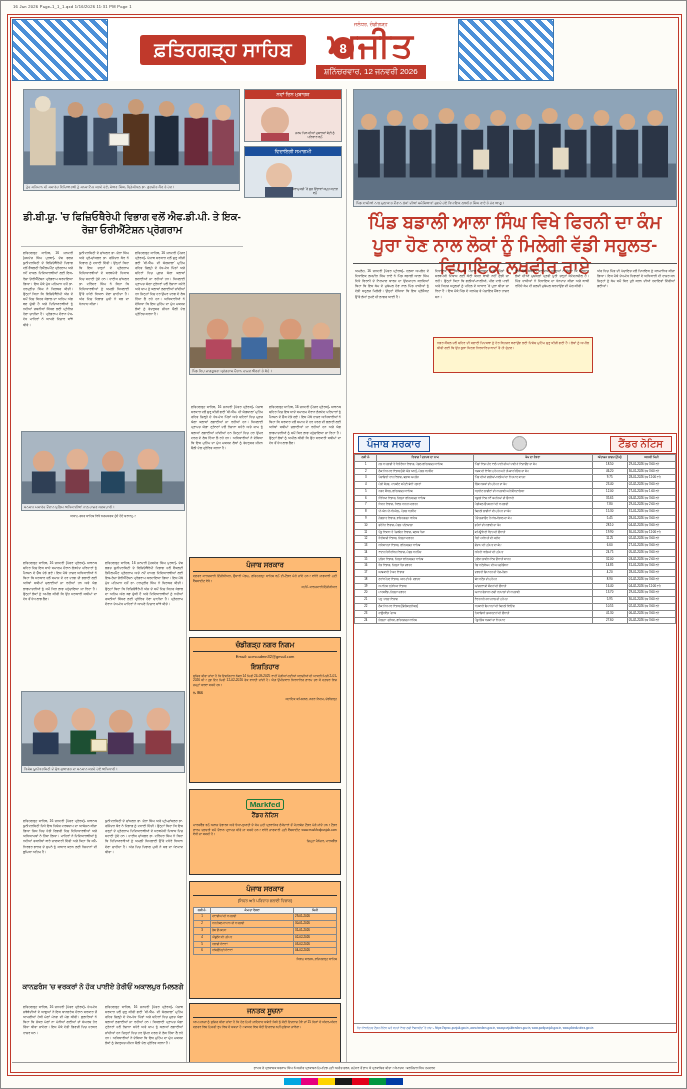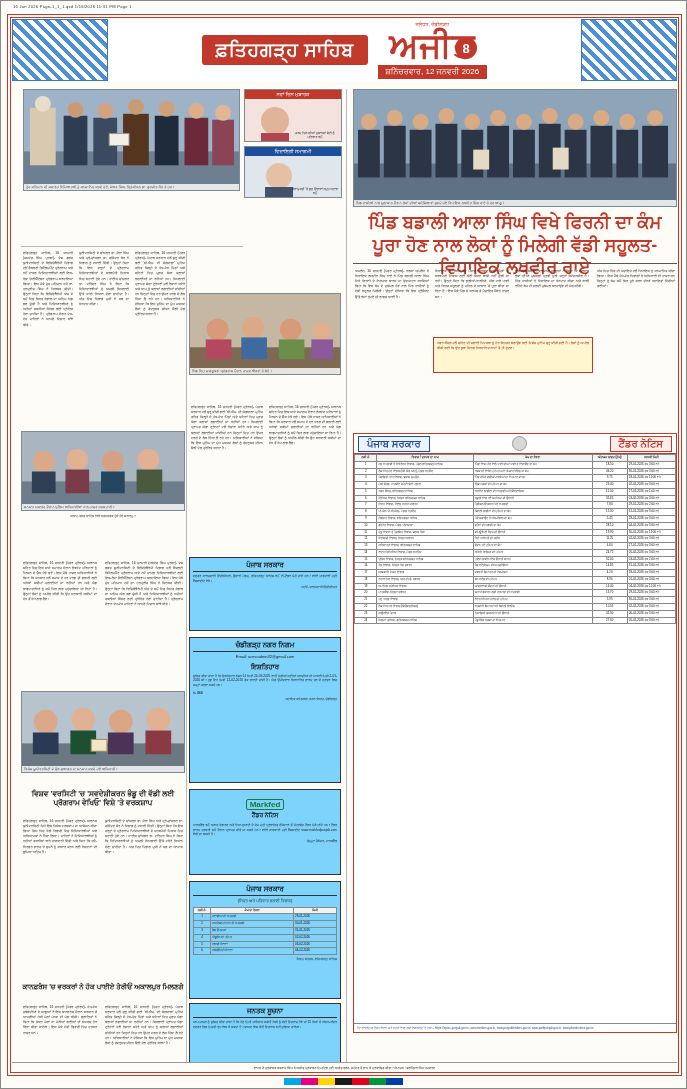--- a/index.html
+++ b/index.html
@@ -27,21 +27,21 @@
     position: absolute; left: 6px; top: 13px;
     width: 675px; height: 1062px;
     border: 1px solid #c0392b;
   }
   .page-frame-inner {
     position: absolute; left: 2px; top: 2px; right: 2px; bottom: 2px;
     border: 1px solid #c0392b;
   }
   
   .masthead {
-    position: absolute; left: 11px; top: 18px; width: 665px; height: 62px;
+    position: absolute; left: 11px; top: 18px; width: 542px; height: 62px;
     background: #fff;
     display: flex; align-items: stretch;
   }
   .mast-orn {
     width: 96px;
     background:
       repeating-linear-gradient(45deg, #2d7dd2 0 4px, #ffffff 4px 8px),
       #2d7dd2;
     opacity: .85;
     border: 1px solid #1a5fa0;
@@ -132,21 +132,21 @@
     line-height: 1.3; word-break: break-word;
   }
   table.tb th { background: #f2f2f2; font-size: 3px; text-align: center; }
   .tender-foot {
     position: absolute; left: 0; right: 0; bottom: 0;
     font-size: 2.9px; padding: 2px 3px; line-height: 1.4;
     border-top: .5px solid #888; background: #fff; color: #1b4f9c;
   }
   
   .adbox {
-    position: absolute; background: #7dd3fc; border: 1px solid #333;
+    position: absolute; background: #fdba74; border: 1px solid #333;
     padding: 3px; overflow: hidden;
   }
   .adbox .ad-title {
     font-size: 7px; font-weight: bold; text-align: center; color: #111;
     border-bottom: 1px solid #333; padding-bottom: 2px; margin-bottom: 2px;
   }
   .adbox .ad-sub { font-size: 4px; text-align:center; color:#222; line-height:1.4; }
   .adbox .ad-body { font-size: 3.2px; color: #222; line-height: 1.45; text-align: justify; }
   .adbox .ad-foot { font-size: 3.2px; color: #222; margin-top: 2px; text-align: right; }
   .badge-logo {
@@ -269,20 +269,21 @@
           <circle cx="303" cy="28" r="8"></circle>
       </g>
       <g fill="#e4d9c3">
         <rect x="120" y="60" width="16" height="20"></rect>
           <rect x="200" y="58" width="16" height="22"></rect>
       </g>
     </svg>
     <div class="cap">ਪਿੰਡ ਵਾਸੀਆਂ ਨਾਲ ਮੁਲਾਕਾਤ ਦੌਰਾਨ ਲੋਕਾਂ ਦੀਆਂ ਸਮੱਸਿਆਵਾਂ ਸੁਣਦੇ ਹੋਏ ਵਿਧਾਇਕ ਲਖਵੀਰ ਸਿੰਘ ਰਾਏ ਤੇ ਹੋਰ ਆਗੂ।</div>
   </div>
 
+  <div class="hl" style="left:20px;top:210px;width:222px;font-size:10px;">ਡੀ.ਬੀ.ਯੂ. 'ਚ ਫਿਜ਼ਿਓਥੈਰੇਪੀ ਵਿਭਾਗ ਵਲੋਂ ਐਫ.ਡੀ.ਪੀ. ਤੇ ਇਕ-ਰੋਜ਼ਾ ਓਰੀਐਂਟੇਸ਼ਨ ਪ੍ਰੋਗਰਾਮ</div>
 
   <div class="rule-h" style="left:20px;top:245px;width:222px;"></div>
 
   <div class="txt" style="left:22px;top:250px;width:50px;height:175px;">ਫ਼ਤਿਹਗੜ੍ਹ ਸਾਹਿਬ, 16 ਜਨਵਰੀ (ਜਸਵੰਤ ਸਿੰਘ ਪੁਰਬਾ)- ਦੇਸ਼ ਭਗਤ ਯੂਨੀਵਰਸਿਟੀ ਦੇ ਫਿਜ਼ਿਓਥੈਰੇਪੀ ਵਿਭਾਗ ਵਲੋਂ ਫੈਕਲਟੀ ਡਿਵੈਲਪਮੈਂਟ ਪ੍ਰੋਗਰਾਮ ਅਤੇ ਨਵੇਂ ਦਾਖ਼ਲ ਵਿਦਿਆਰਥੀਆਂ ਲਈ ਇਕ-ਰੋਜ਼ਾ ਓਰੀਐਂਟੇਸ਼ਨ ਪ੍ਰੋਗਰਾਮ ਕਰਵਾਇਆ ਗਿਆ। ਇਸ ਮੌਕੇ ਮੁੱਖ ਮਹਿਮਾਨ ਵਜੋਂ ਡਾ. ਹਰਪ੍ਰੀਤ ਸਿੰਘ ਨੇ ਸ਼ਿਰਕਤ ਕੀਤੀ। ਉਨ੍ਹਾਂ ਕਿਹਾ ਕਿ ਫਿਜ਼ਿਓਥੈਰੇਪੀ ਅੱਜ ਦੇ ਸਮੇਂ ਵਿਚ ਸਿਹਤ ਸੰਭਾਲ ਦਾ ਅਹਿਮ ਅੰਗ ਬਣ ਚੁੱਕੀ ਹੈ ਅਤੇ ਵਿਦਿਆਰਥੀਆਂ ਨੂੰ ਨਵੀਆਂ ਤਕਨੀਕਾਂ ਸਿੱਖਣ ਲਈ ਪ੍ਰੇਰਿਤ ਹੋਣਾ ਚਾਹੀਦਾ ਹੈ। ਪ੍ਰੋਗਰਾਮ ਦੌਰਾਨ ਵੱਖ-ਵੱਖ ਮਾਹਿਰਾਂ ਨੇ ਆਪਣੇ ਵਿਚਾਰ ਸਾਂਝੇ ਕੀਤੇ।</div>
   <div class="txt" style="left:78px;top:250px;width:50px;height:175px;">ਯੂਨੀਵਰਸਿਟੀ ਦੇ ਚਾਂਸਲਰ ਡਾ. ਜ਼ੋਰਾ ਸਿੰਘ ਅਤੇ ਪ੍ਰੋ-ਚਾਂਸਲਰ ਡਾ. ਤਜਿੰਦਰ ਕੌਰ ਨੇ ਵਿਭਾਗ ਨੂੰ ਵਧਾਈ ਦਿੱਤੀ। ਉਨ੍ਹਾਂ ਕਿਹਾ ਕਿ ਇਸ ਤਰ੍ਹਾਂ ਦੇ ਪ੍ਰੋਗਰਾਮ ਵਿਦਿਆਰਥੀਆਂ ਦੇ ਸਰਬਪੱਖੀ ਵਿਕਾਸ ਵਿਚ ਸਹਾਈ ਹੁੰਦੇ ਹਨ। ਵਾਈਸ ਚਾਂਸਲਰ ਡਾ. ਵਰਿੰਦਰ ਸਿੰਘ ਨੇ ਕਿਹਾ ਕਿ ਵਿਦਿਆਰਥੀਆਂ ਨੂੰ ਅਮਲੀ ਸਿਖਲਾਈ ਉੱਤੇ ਵਧੇਰੇ ਧਿਆਨ ਦੇਣਾ ਚਾਹੀਦਾ ਹੈ। ਅੰਤ ਵਿਚ ਵਿਭਾਗ ਮੁਖੀ ਨੇ ਸਭ ਦਾ ਧੰਨਵਾਦ ਕੀਤਾ।</div>
   <div class="txt" style="left:134px;top:250px;width:50px;height:120px;">ਫ਼ਤਿਹਗੜ੍ਹ ਸਾਹਿਬ, 16 ਜਨਵਰੀ (ਪੱਤਰ ਪ੍ਰੇਰਕ)- ਪੰਜਾਬ ਸਰਕਾਰ ਵਲੋਂ ਸ਼ੁਰੂ ਕੀਤੀ ਗਈ 'ਸੀ.ਐਮ. ਦੀ ਯੋਗਸ਼ਾਲਾ' ਮੁਹਿੰਮ ਤਹਿਤ ਜ਼ਿਲ੍ਹੇ ਦੇ ਵੱਖ-ਵੱਖ ਪਿੰਡਾਂ ਅਤੇ ਸ਼ਹਿਰਾਂ ਵਿਚ ਮੁਫ਼ਤ ਯੋਗਾ ਕਲਾਸਾਂ ਲਗਾਈਆਂ ਜਾ ਰਹੀਆਂ ਹਨ। ਸਿਖਲਾਈ ਪ੍ਰਾਪਤ ਯੋਗਾ ਟ੍ਰੇਨਰਾਂ ਵਲੋਂ ਰੋਜ਼ਾਨਾ ਸਵੇਰੇ ਅਤੇ ਸ਼ਾਮ ਨੂੰ ਕਲਾਸਾਂ ਲਗਾਈਆਂ ਜਾਂਦੀਆਂ ਹਨ ਜਿਨ੍ਹਾਂ ਵਿਚ ਹਰ ਉਮਰ ਵਰਗ ਦੇ ਲੋਕ ਹਿੱਸਾ ਲੈ ਰਹੇ ਹਨ। ਅਧਿਕਾਰੀਆਂ ਨੇ ਦੱਸਿਆ ਕਿ ਇਸ ਮੁਹਿੰਮ ਦਾ ਮੁੱਖ ਮਕਸਦ ਲੋਕਾਂ ਨੂੰ ਤੰਦਰੁਸਤ ਜੀਵਨ ਸ਼ੈਲੀ ਵੱਲ ਪ੍ਰੇਰਿਤ ਕਰਨਾ ਹੈ।</div>
 
   <div class="photo" style="left:188px;top:292px;width:152px;height:82px">
     <svg class="pimg" viewBox="0 0 152 82" preserveAspectRatio="none">
       <rect width="152" height="82" fill="#c6b7a3"></rect>
@@ -335,21 +336,20 @@
         <rect x="49" y="39" width="26" height="24" fill="#1d4f33"></rect>
       <circle cx="100" cy="30" r="12" fill="#d9a584"></circle>
         <rect x="87" y="41" width="26" height="22" fill="#4b3256"></rect>
       <circle cx="138" cy="28" r="12" fill="#e2b092"></circle>
         <rect x="125" y="39" width="26" height="24" fill="#8b3a44"></rect>
       <rect x="70" y="48" width="16" height="12" fill="#f1e7c8" stroke="#9a8b55"></rect>
     </svg>
     <div class="cap">ਵਿਸ਼ੇਸ਼ ਯੂਨੀਵਰਸਿਟੀ ਦੇ ਮੁੱਖ ਸੁਆਗਤ ਦਾ ਸਨਮਾਨ ਕਰਦੇ ਹੋਏ ਅਧਿਕਾਰੀ।</div>
   </div>
 
-  <div class="hl" style="left:20px;top:788px;width:164px;font-size:7.5px;">ਵਿਸ਼ਵ 'ਵਰਸਿਟੀ 'ਚ 'ਸਵਦੇਸ਼ੀਕਰਨ ਭੰਡੂ ਦੀ ਵੱਡੀ ਲਈ ਪ੍ਰੋਗਰਾਮ ਵੇਖਿਓ' ਵਿਸ਼ੇ 'ਤੇ ਵਰਕਸ਼ਾਪ</div>
 
   <div class="txt" style="left:22px;top:818px;width:74px;height:160px;">ਫ਼ਤਿਹਗੜ੍ਹ ਸਾਹਿਬ, 16 ਜਨਵਰੀ (ਪੱਤਰ ਪ੍ਰੇਰਕ)- ਸਥਾਨਕ ਯੂਨੀਵਰਸਿਟੀ ਵਿਖੇ ਇਕ ਵਿਸ਼ੇਸ਼ ਵਰਕਸ਼ਾਪ ਦਾ ਆਯੋਜਨ ਕੀਤਾ ਗਿਆ ਜਿਸ ਵਿਚ ਵੱਡੀ ਗਿਣਤੀ ਵਿਚ ਵਿਦਿਆਰਥੀਆਂ ਅਤੇ ਅਧਿਆਪਕਾਂ ਨੇ ਹਿੱਸਾ ਲਿਆ। ਮਾਹਿਰਾਂ ਨੇ ਵਿਦਿਆਰਥੀਆਂ ਨੂੰ ਨਵੀਆਂ ਤਕਨੀਕਾਂ ਬਾਰੇ ਜਾਣਕਾਰੀ ਦਿੱਤੀ ਅਤੇ ਕਿਹਾ ਕਿ ਸਵੈ-ਨਿਰਭਰ ਭਾਰਤ ਦੇ ਸੁਪਨੇ ਨੂੰ ਸਾਕਾਰ ਕਰਨ ਲਈ ਨੌਜਵਾਨਾਂ ਦੀ ਭੂਮਿਕਾ ਅਹਿਮ ਹੈ।</div>
   <div class="txt" style="left:104px;top:818px;width:78px;height:160px;">ਯੂਨੀਵਰਸਿਟੀ ਦੇ ਚਾਂਸਲਰ ਡਾ. ਜ਼ੋਰਾ ਸਿੰਘ ਅਤੇ ਪ੍ਰੋ-ਚਾਂਸਲਰ ਡਾ. ਤਜਿੰਦਰ ਕੌਰ ਨੇ ਵਿਭਾਗ ਨੂੰ ਵਧਾਈ ਦਿੱਤੀ। ਉਨ੍ਹਾਂ ਕਿਹਾ ਕਿ ਇਸ ਤਰ੍ਹਾਂ ਦੇ ਪ੍ਰੋਗਰਾਮ ਵਿਦਿਆਰਥੀਆਂ ਦੇ ਸਰਬਪੱਖੀ ਵਿਕਾਸ ਵਿਚ ਸਹਾਈ ਹੁੰਦੇ ਹਨ। ਵਾਈਸ ਚਾਂਸਲਰ ਡਾ. ਵਰਿੰਦਰ ਸਿੰਘ ਨੇ ਕਿਹਾ ਕਿ ਵਿਦਿਆਰਥੀਆਂ ਨੂੰ ਅਮਲੀ ਸਿਖਲਾਈ ਉੱਤੇ ਵਧੇਰੇ ਧਿਆਨ ਦੇਣਾ ਚਾਹੀਦਾ ਹੈ। ਅੰਤ ਵਿਚ ਵਿਭਾਗ ਮੁਖੀ ਨੇ ਸਭ ਦਾ ਧੰਨਵਾਦ ਕੀਤਾ।</div>
 
   <div class="hl" style="left:20px;top:982px;width:164px;font-size:7px;">ਕਾਨਫ਼ਰੰਸ 'ਚ ਵਰਕਰਾਂ ਨੇ ਹੱਕ ਪਾਈਏ ਤੇਰੀਓਂ ਅਕਾਲਪੁਰ ਮਿਲਣਗੇ</div>
   <div class="txt" style="left:22px;top:1004px;width:74px;height:58px;">ਫ਼ਤਿਹਗੜ੍ਹ ਸਾਹਿਬ, 16 ਜਨਵਰੀ (ਪੱਤਰ ਪ੍ਰੇਰਕ)- ਵੱਖ-ਵੱਖ ਜਥੇਬੰਦੀਆਂ ਦੇ ਆਗੂਆਂ ਨੇ ਇਕ ਕਾਨਫ਼ਰੰਸ ਦੌਰਾਨ ਸਰਕਾਰ ਤੋਂ ਆਪਣੀਆਂ ਹੱਕੀ ਮੰਗਾਂ ਮੰਨਣ ਦੀ ਮੰਗ ਕੀਤੀ। ਬੁਲਾਰਿਆਂ ਨੇ ਕਿਹਾ ਕਿ ਜੇਕਰ ਮੰਗਾਂ ਨਾ ਮੰਨੀਆਂ ਗਈਆਂ ਤਾਂ ਸੰਘਰਸ਼ ਹੋਰ ਤਿੱਖਾ ਕੀਤਾ ਜਾਵੇਗਾ। ਇਸ ਮੌਕੇ ਵੱਡੀ ਗਿਣਤੀ ਵਿਚ ਵਰਕਰ ਹਾਜ਼ਰ ਸਨ।</div>
   <div class="txt" style="left:104px;top:1004px;width:78px;height:58px;">ਫ਼ਤਿਹਗੜ੍ਹ ਸਾਹਿਬ, 16 ਜਨਵਰੀ (ਪੱਤਰ ਪ੍ਰੇਰਕ)- ਪੰਜਾਬ ਸਰਕਾਰ ਵਲੋਂ ਸ਼ੁਰੂ ਕੀਤੀ ਗਈ 'ਸੀ.ਐਮ. ਦੀ ਯੋਗਸ਼ਾਲਾ' ਮੁਹਿੰਮ ਤਹਿਤ ਜ਼ਿਲ੍ਹੇ ਦੇ ਵੱਖ-ਵੱਖ ਪਿੰਡਾਂ ਅਤੇ ਸ਼ਹਿਰਾਂ ਵਿਚ ਮੁਫ਼ਤ ਯੋਗਾ ਕਲਾਸਾਂ ਲਗਾਈਆਂ ਜਾ ਰਹੀਆਂ ਹਨ। ਸਿਖਲਾਈ ਪ੍ਰਾਪਤ ਯੋਗਾ ਟ੍ਰੇਨਰਾਂ ਵਲੋਂ ਰੋਜ਼ਾਨਾ ਸਵੇਰੇ ਅਤੇ ਸ਼ਾਮ ਨੂੰ ਕਲਾਸਾਂ ਲਗਾਈਆਂ ਜਾਂਦੀਆਂ ਹਨ ਜਿਨ੍ਹਾਂ ਵਿਚ ਹਰ ਉਮਰ ਵਰਗ ਦੇ ਲੋਕ ਹਿੱਸਾ ਲੈ ਰਹੇ ਹਨ। ਅਧਿਕਾਰੀਆਂ ਨੇ ਦੱਸਿਆ ਕਿ ਇਸ ਮੁਹਿੰਮ ਦਾ ਮੁੱਖ ਮਕਸਦ ਲੋਕਾਂ ਨੂੰ ਤੰਦਰੁਸਤ ਜੀਵਨ ਸ਼ੈਲੀ ਵੱਲ ਪ੍ਰੇਰਿਤ ਕਰਨਾ ਹੈ।</div>
 
   <div class="hl red" style="left:352px;top:210px;width:324px;font-size:18px;">ਪਿੰਡ ਬਡਾਲੀ ਆਲਾ ਸਿੰਘ ਵਿਖੇ ਫਿਰਨੀ ਦਾ ਕੰਮ ਪੂਰਾ ਹੋਣ ਨਾਲ ਲੋਕਾਂ ਨੂੰ ਮਿਲੇਗੀ ਵੱਡੀ ਸਹੂਲਤ-ਵਿਧਾਇਕ ਲਖਵੀਰ ਰਾਏ</div>
 

